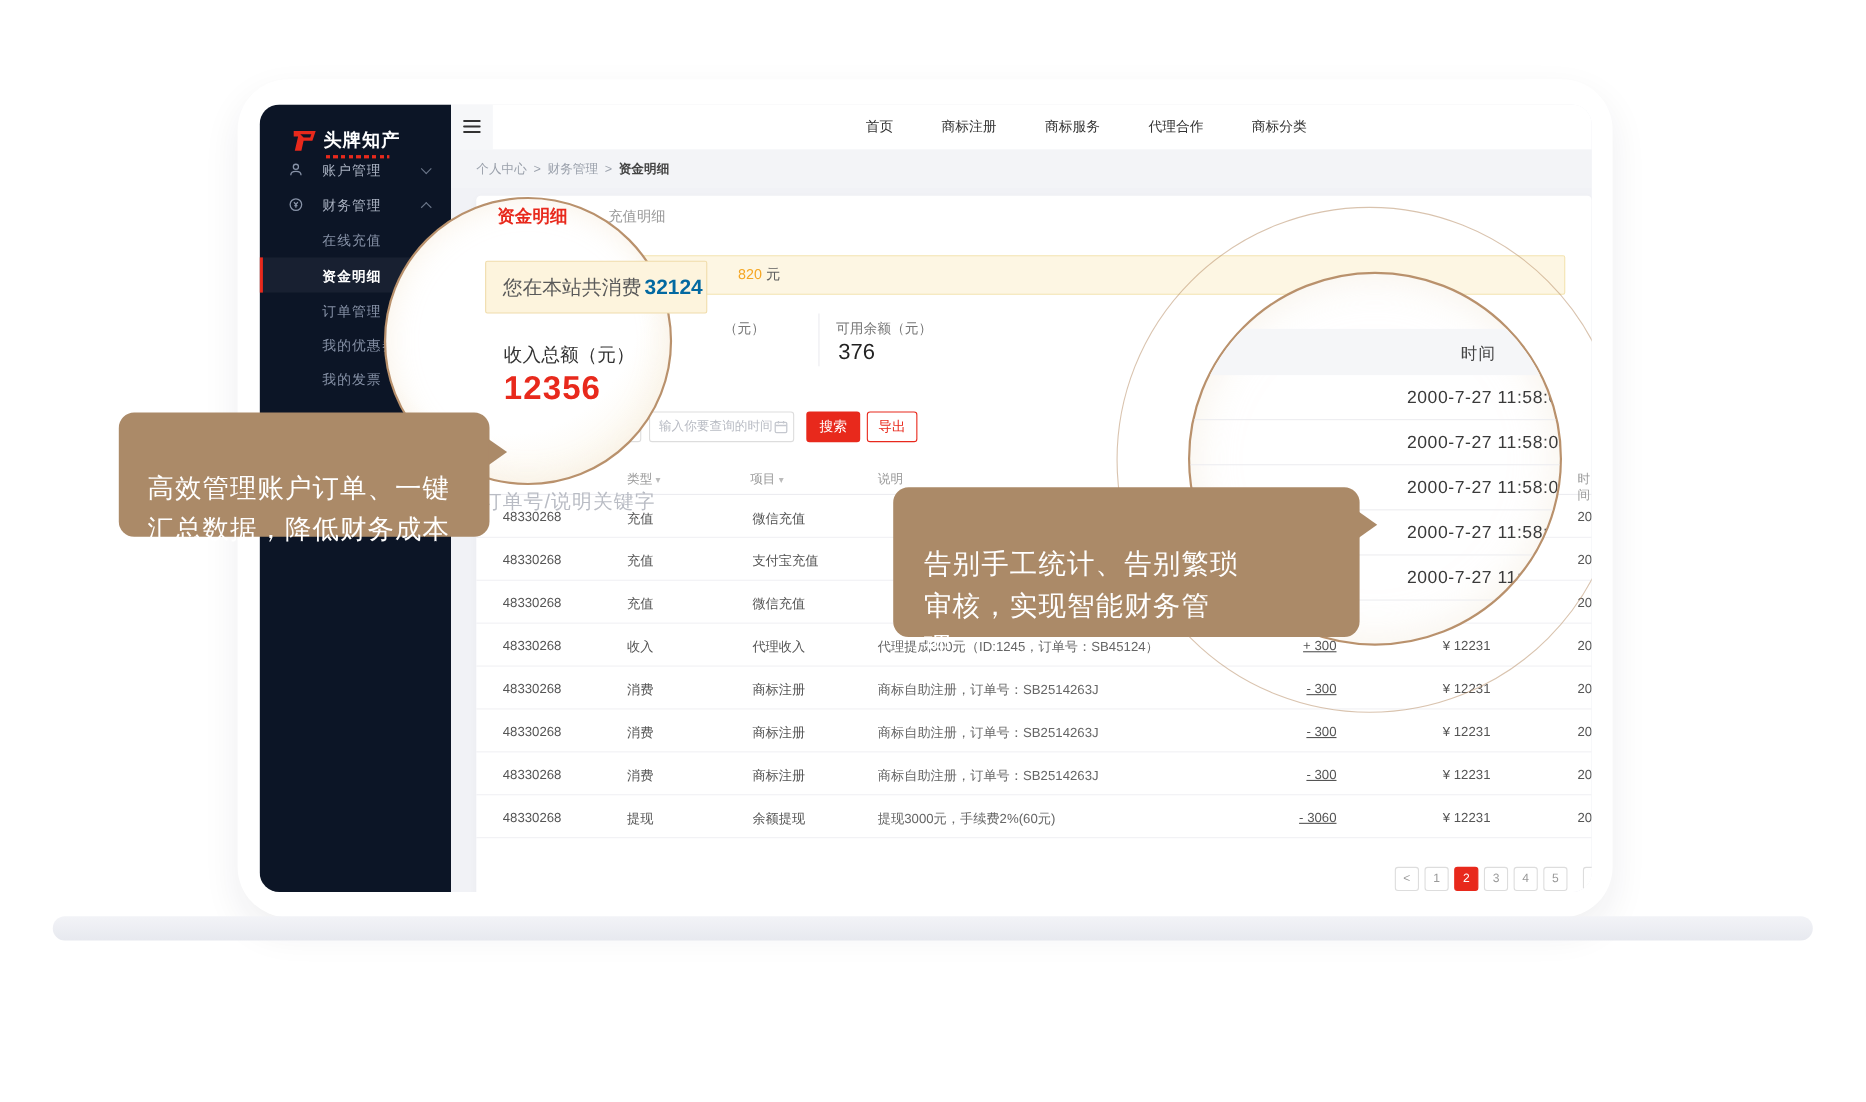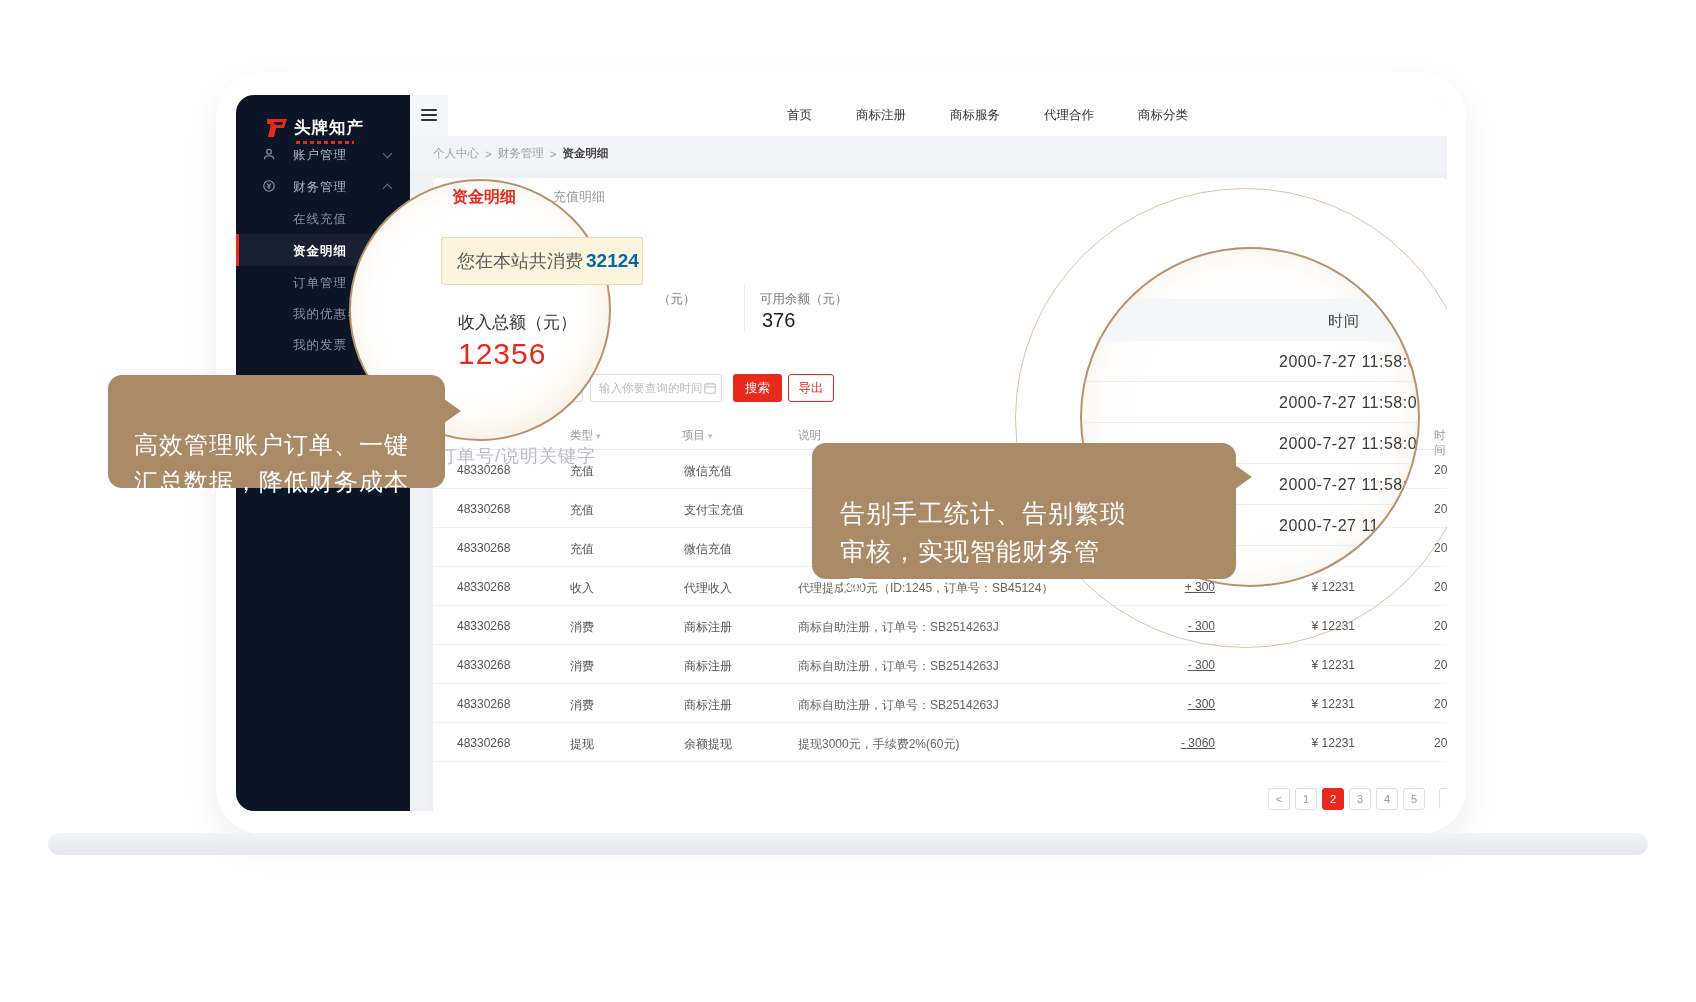--- a/index.html
+++ b/index.html
@@ -108,21 +108,21 @@
   .lens-left{position:absolute;left:113px;top:84px;width:262px;height:262px;border-radius:50%;
              border:2px solid #b9916c;z-index:5;
              background:radial-gradient(circle at 42% 35%,#ffffff 55%,#fdfaf3 72%,#f5ebdb 100%);
              box-shadow:inset 0 0 28px rgba(248,238,222,.8);}
   .frag{position:absolute;z-index:6;white-space:nowrap;}
   .frag-tab{left:216px;top:92px;font-size:16px;font-weight:bold;color:#e8291c;}
   .frag-banner{left:205px;top:142px;width:202px;height:48px;background:#fdf4dd;border:1px solid #f0dcab;
                border-radius:2px;line-height:46px;padding-left:15px;font-size:18px;color:#5a5a5a;}
   .frag-banner b{font-size:19px;color:#0369a1;font-weight:bold;margin-left:3px;}
   .frag-stat-label{left:222px;top:216px;font-size:17px;color:#333;}
-  .frag-stat-value{left:222px;top:242px;font-size:30px;font-weight:400;color:#e8291c;letter-spacing:1px;}
+  .frag-stat-value{left:222px;top:242px;font-size:30px;font-weight:700;color:#e8291c;letter-spacing:1px;}
   .frag-input{left:202px;top:349px;font-size:18px;color:#b9bcc4;letter-spacing:1px;}
 
   
   .bubble{position:absolute;background:#ab8a68;border-radius:14px;color:#fff;z-index:10;
           white-space:pre-line;letter-spacing:1px;}
   .bubble-left{left:108px;top:375px;width:337px;height:113px;font-size:24px;line-height:37px;padding:14px 0 0 26px;}
   .bubble-left .arrow{position:absolute;right:-16px;top:24px;width:0;height:0;
           border-top:12px solid transparent;border-bottom:12px solid transparent;border-left:17px solid #ab8a68;}
   .bubble-right{left:812px;top:443px;width:424px;height:136px;font-size:25px;line-height:38px;padding:13px 0 0 28px;}
   .bubble-right .arrow{position:absolute;right:-16px;top:22px;width:0;height:0;
@@ -215,20 +215,23 @@
       </div>
 
     <div class="content">
       <div class="card">
 
         <div class="tabs">
           <span class="tab on">资金明细</span>
           <span class="tab">充值明细</span>
         </div>
 
+        <div class="banner">
+          <span class="tail"><b>820</b> <span>元</span></span>
+        </div>
 
         <span class="stat-label" style="left:225px">（元）</span>
         <span class="stat-label" style="left:327px">可用余额（元）</span>
         <span class="stat-value" style="left:329px">376</span>
         <span class="stat-div"></span>
 
         <input class="f-input" style="left: 22px; width: 128px;" placeholder="订单号/说明关键字">
         <input class="f-input" style="left: 157px; width: 132px;" placeholder="输入你要查询的时间">
         <svg class="cal" viewBox="0 0 24 24" fill="none" stroke="currentColor" stroke-width="2">
           <rect x="3" y="5" width="18" height="16" rx="2"></rect>

